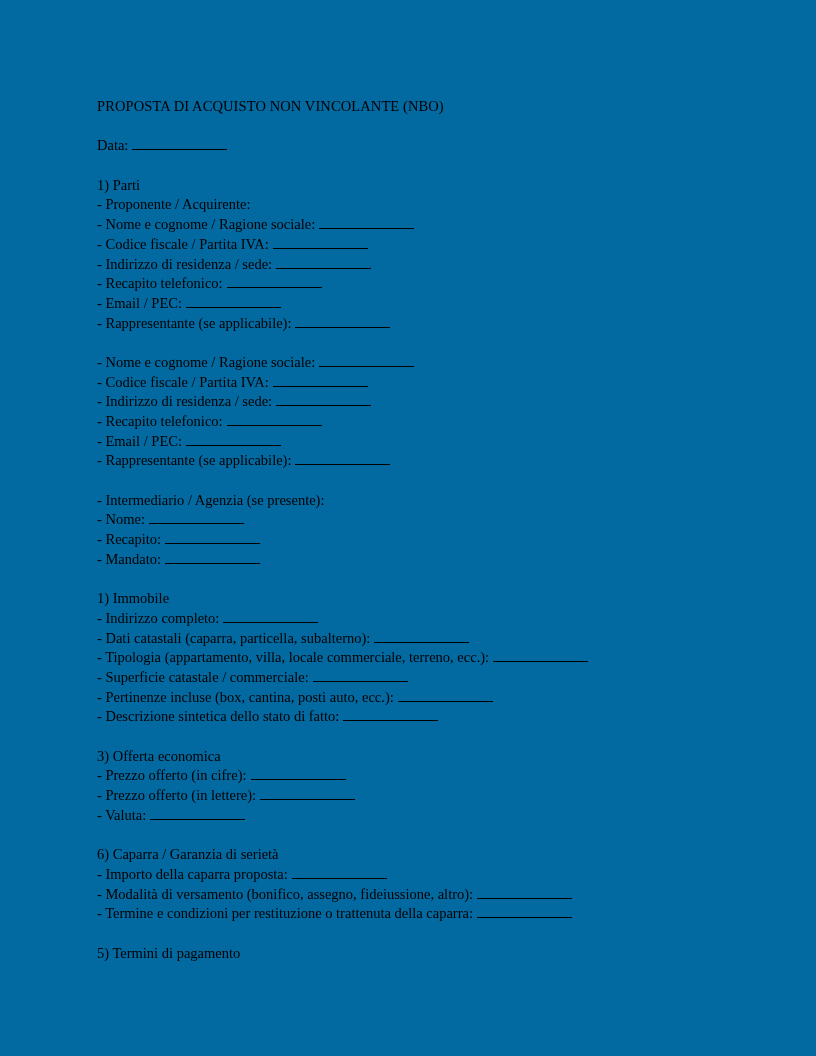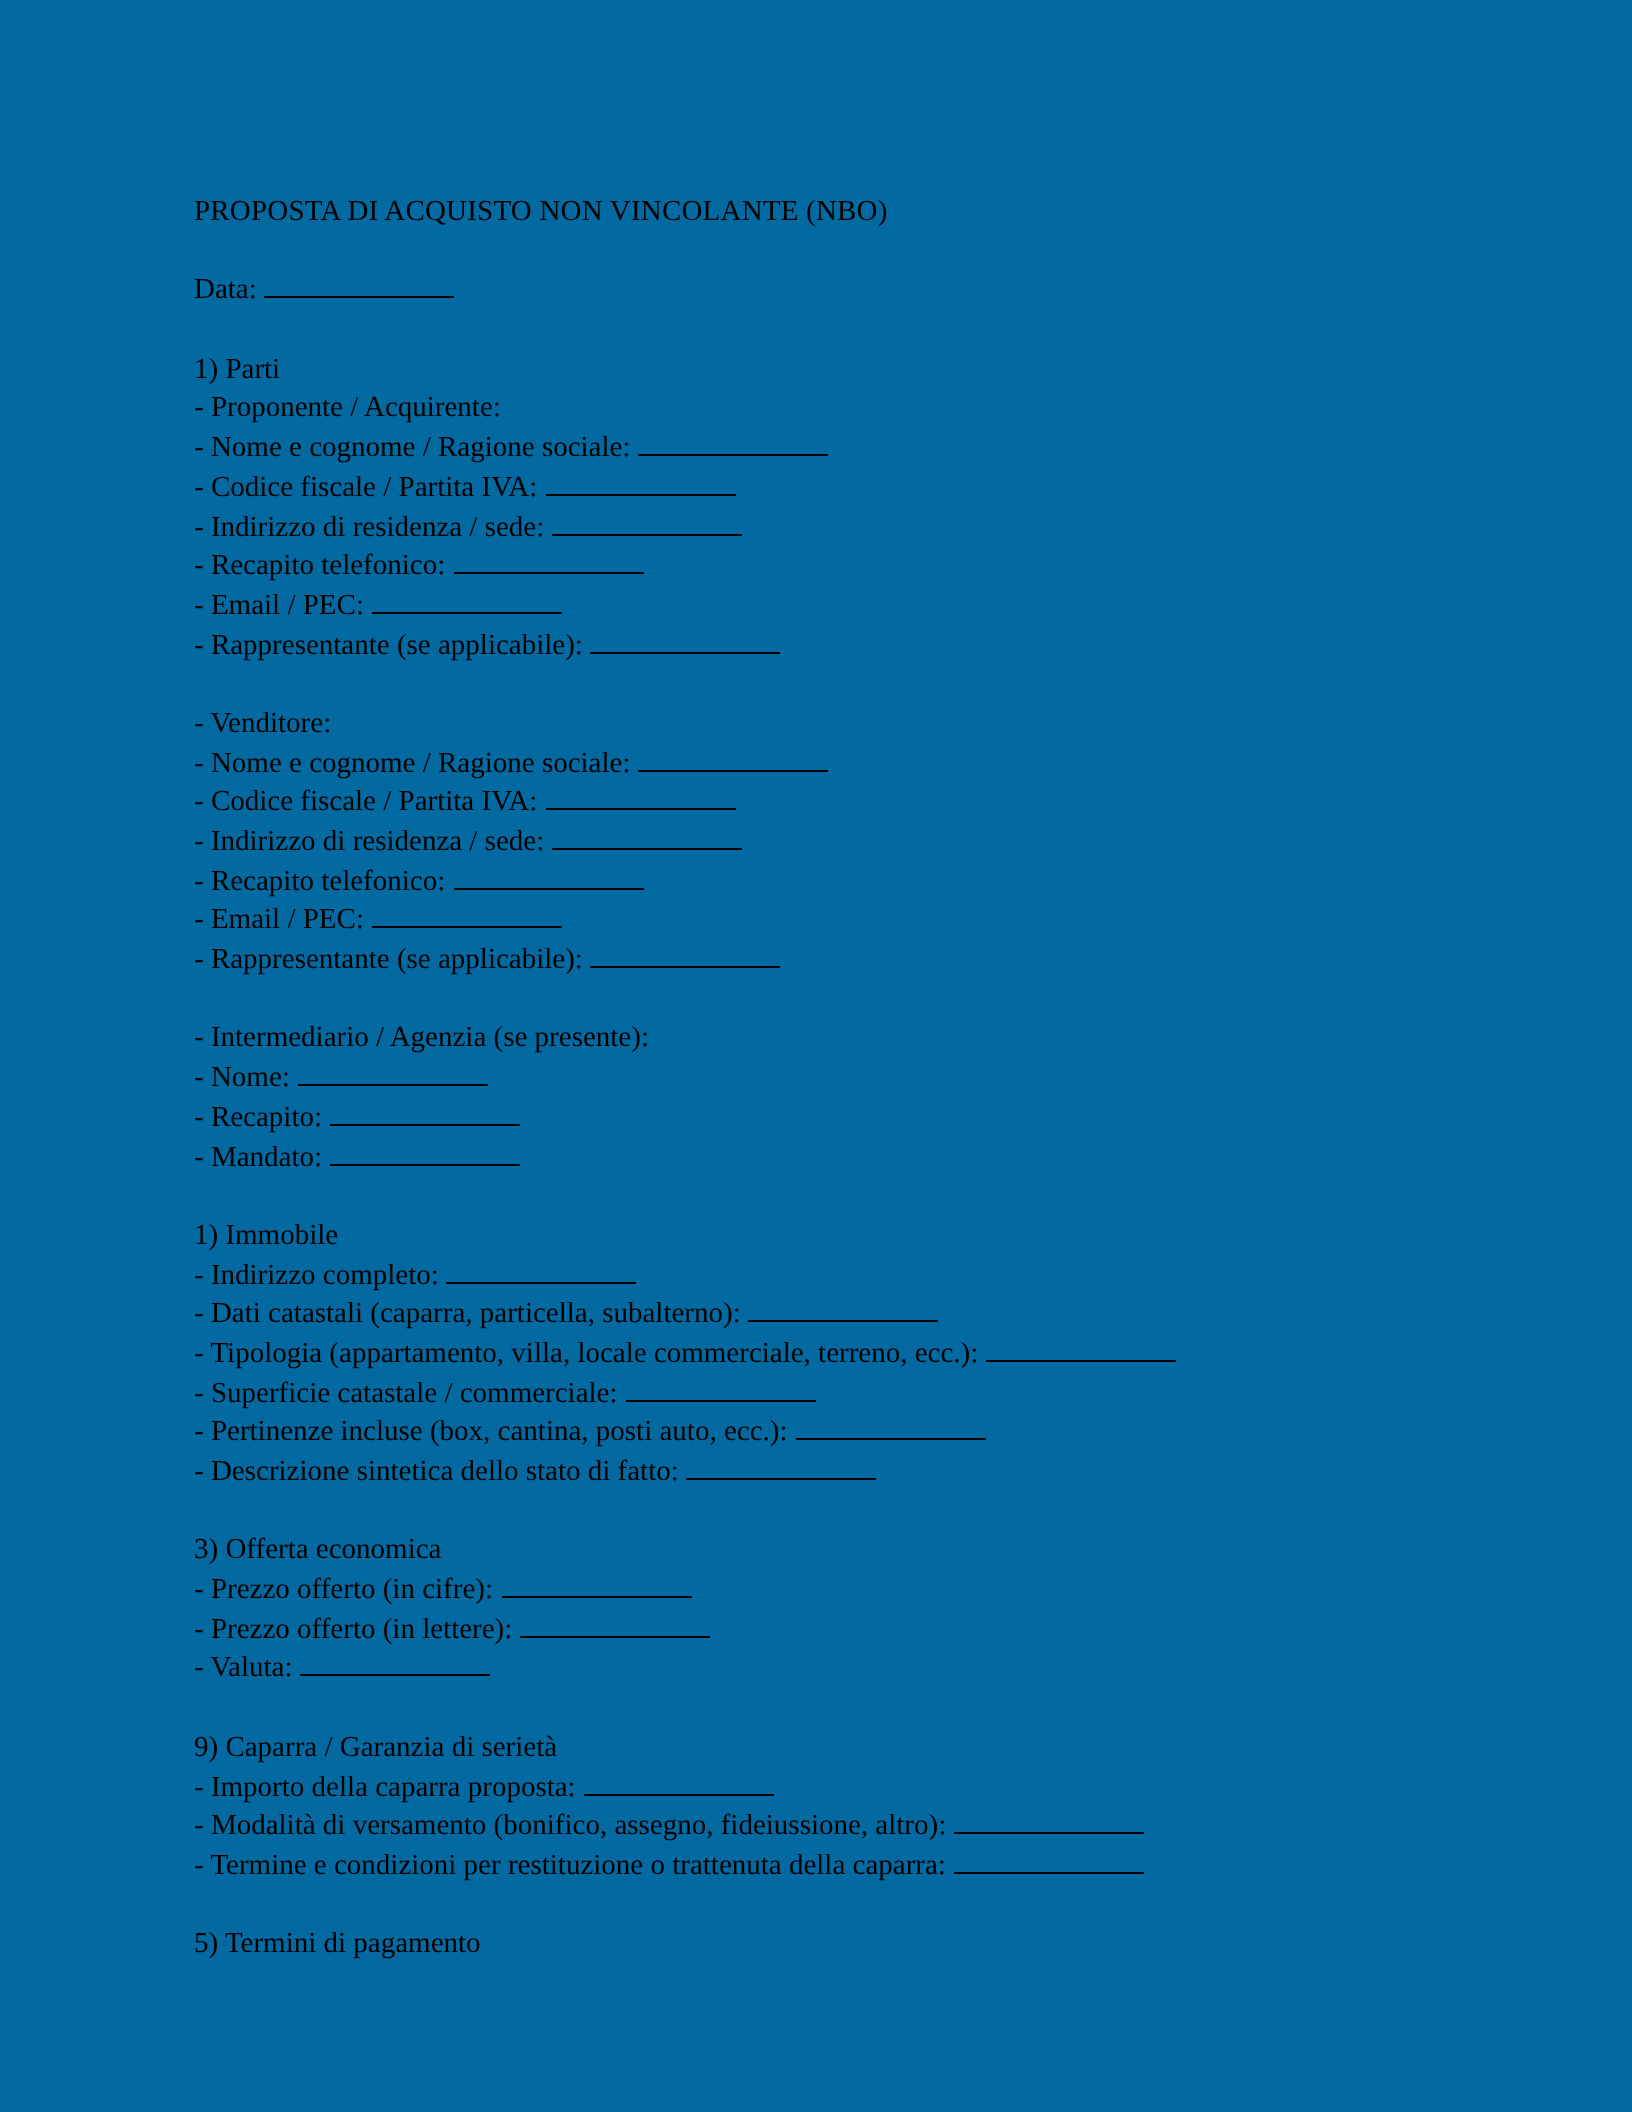--- a/index.html
+++ b/index.html
@@ -67,21 +67,20 @@
     <div id="sections-host">
         <div class="line">1) Parti</div>
         <div class="line"><span>- Proponente / Acquirente:</span></div>
         <div class="line"><span>- Nome e cognome / Ragione sociale:</span><span class="blank-rule w-std"></span></div>
         <div class="line"><span>- Codice fiscale / Partita IVA:</span><span class="blank-rule w-std"></span></div>
         <div class="line"><span>- Indirizzo di residenza / sede:</span><span class="blank-rule w-std"></span></div>
         <div class="line"><span>- Recapito telefonico:</span><span class="blank-rule w-std"></span></div>
         <div class="line"><span>- Email / PEC:</span><span class="blank-rule w-std"></span></div>
         <div class="line"><span>- Rappresentante (se applicabile):</span><span class="blank-rule w-std"></span></div>
         <div class="line blank">&nbsp;</div>
-        <div class="line"><span>- Venditore:</span></div>
         <div class="line"><span>- Nome e cognome / Ragione sociale:</span><span class="blank-rule w-std"></span></div>
         <div class="line"><span>- Codice fiscale / Partita IVA:</span><span class="blank-rule w-std"></span></div>
         <div class="line"><span>- Indirizzo di residenza / sede:</span><span class="blank-rule w-std"></span></div>
         <div class="line"><span>- Recapito telefonico:</span><span class="blank-rule w-std"></span></div>
         <div class="line"><span>- Email / PEC:</span><span class="blank-rule w-std"></span></div>
         <div class="line"><span>- Rappresentante (se applicabile):</span><span class="blank-rule w-std"></span></div>
         <div class="line blank">&nbsp;</div>
         <div class="line"><span>- Intermediario / Agenzia (se presente):</span></div>
         <div class="line"><span>- Nome:</span><span class="blank-rule w-std"></span></div>
         <div class="line"><span>- Recapito:</span><span class="blank-rule w-std"></span></div>
@@ -93,21 +92,21 @@
         <div class="line"><span>- Tipologia (appartamento, villa, locale commerciale, terreno, ecc.):</span><span class="blank-rule w-std"></span></div>
         <div class="line"><span>- Superficie catastale / commerciale:</span><span class="blank-rule w-std"></span></div>
         <div class="line"><span>- Pertinenze incluse (box, cantina, posti auto, ecc.):</span><span class="blank-rule w-std"></span></div>
         <div class="line"><span>- Descrizione sintetica dello stato di fatto:</span><span class="blank-rule w-std"></span></div>
         <div class="line blank">&nbsp;</div>
         <div class="line">3) Offerta economica</div>
         <div class="line"><span>- Prezzo offerto (in cifre):</span><span class="blank-rule w-std"></span></div>
         <div class="line"><span>- Prezzo offerto (in lettere):</span><span class="blank-rule w-std"></span></div>
         <div class="line"><span>- Valuta:</span><span class="blank-rule w-std"></span></div>
         <div class="line blank">&nbsp;</div>
-        <div class="line">9) Caparra / Garanzia di serietà</div>
+        <div class="line">6) Caparra / Garanzia di serietà</div>
         <div class="line"><span>- Importo della caparra proposta:</span><span class="blank-rule w-std"></span></div>
         <div class="line"><span>- Modalità di versamento (bonifico, assegno, fideiussione, altro):</span><span class="blank-rule w-std"></span></div>
         <div class="line"><span>- Termine e condizioni per restituzione o trattenuta della caparra:</span><span class="blank-rule w-std"></span></div>
         <div class="line blank">&nbsp;</div>
         <div class="line">5) Termini di pagamento</div>
       </div>
 
   </div>
 </div>
 

